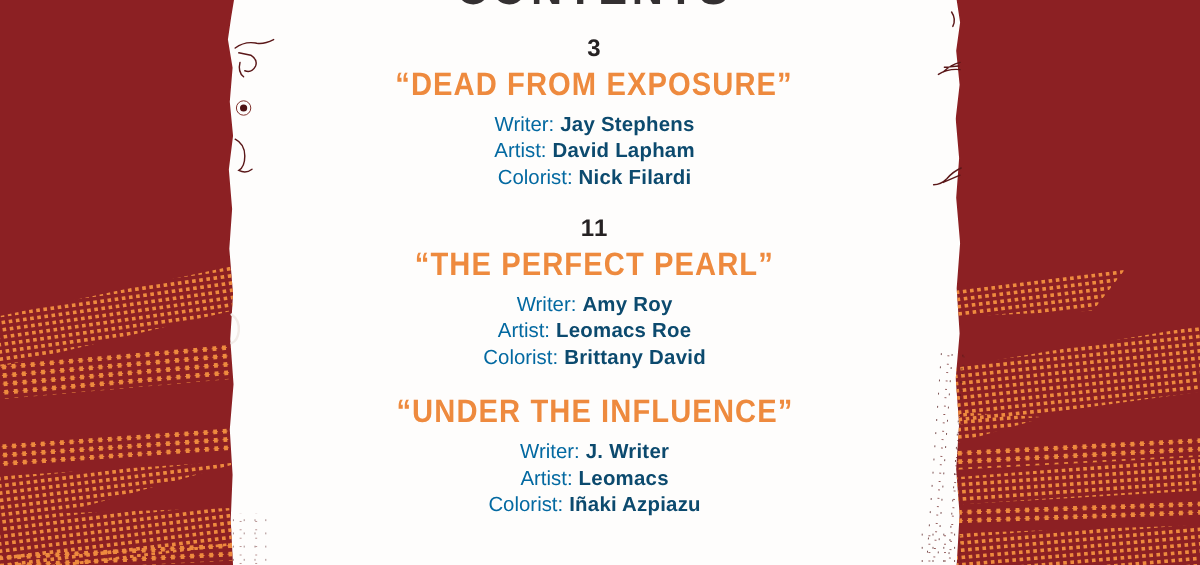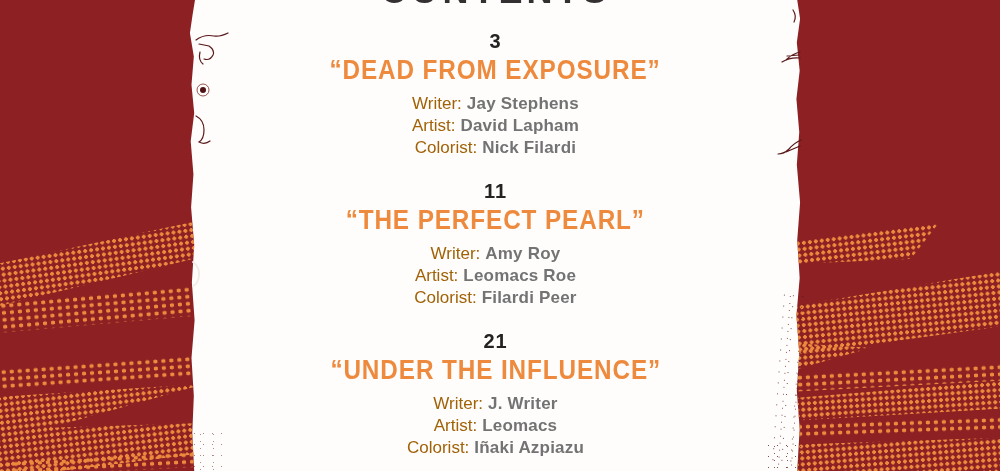--- a/index.html
+++ b/index.html
@@ -96,22 +96,22 @@
   .story-title{
     display:inline-block;
     font-size:27px;font-weight:800;line-height:1;
     color:var(--accent-orange);
     letter-spacing:1px;
     transform:scaleX(.9);
     margin-bottom:9px;
     white-space:nowrap;
   }
   .credit{font-size:17px;line-height:22px;}
-  .credit .role{font-weight:400;color:#a16207;margin-right:5px;}
-  .credit .name{font-weight:700;color:#737373;letter-spacing:.2px;}
+  .credit .role{font-weight:400;color:#0369a1;margin-right:5px;}
+  .credit .name{font-weight:700;color:#0c4a6e;letter-spacing:.2px;}
 </style>
 </head>
 <body>
 
 <div class="stage">
 
   <div class="border border-left">
     <div class="dots lb1"></div>
     <div class="dash lb2"></div>
     <div class="dash lb3"></div>
@@ -169,26 +169,25 @@
       <section class="story">
         <div class="page-num">11</div>
         <h2 class="story-title">“THE PERFECT PEARL”</h2>
         <div class="credit">
           <span class="role">Writer:</span><span class="name">Amy Roy</span>
         </div>
         <div class="credit">
           <span class="role">Artist:</span><span class="name">Leomacs Roe</span>
         </div>
         <div class="credit">
-          <span class="role">Colorist:</span><span class="name">Filardi Peer</span>
+          <span class="role">Colorist:</span><span class="name">Brittany David</span>
         </div>
       </section>
 
       <section class="story">
-        <div class="page-num">21</div>
         <h2 class="story-title">“UNDER THE INFLUENCE”</h2>
         <div class="credit">
           <span class="role">Writer:</span><span class="name">J. Writer</span>
         </div>
         <div class="credit">
           <span class="role">Artist:</span><span class="name">Leomacs</span>
         </div>
         <div class="credit">
           <span class="role">Colorist:</span><span class="name">Iñaki Azpiazu</span>
         </div>

